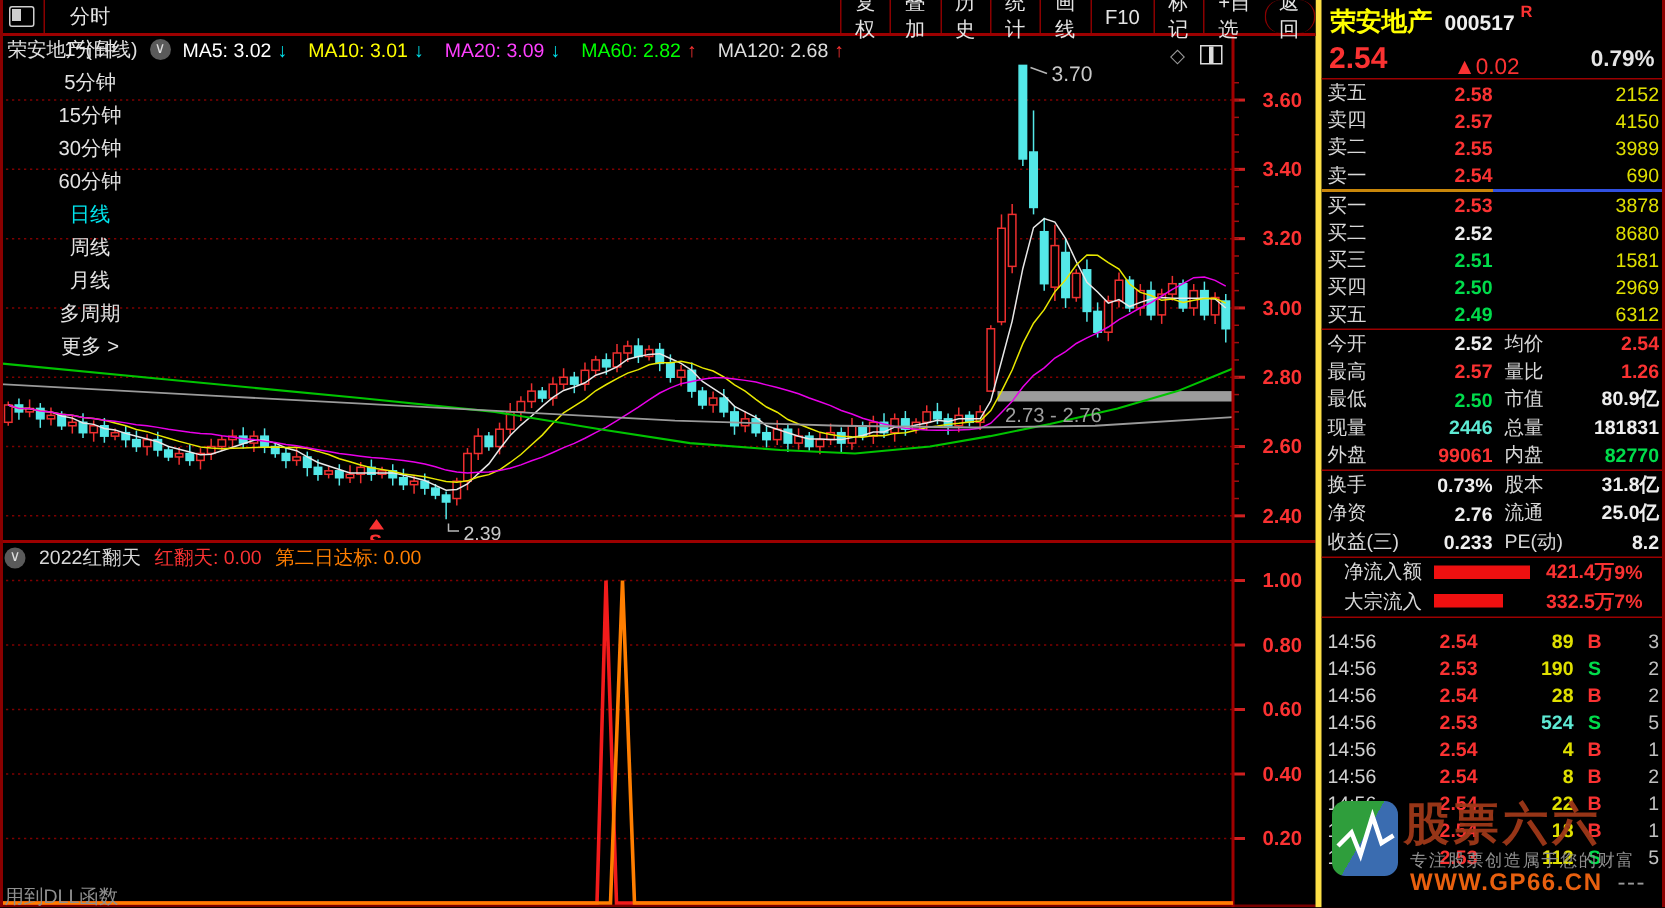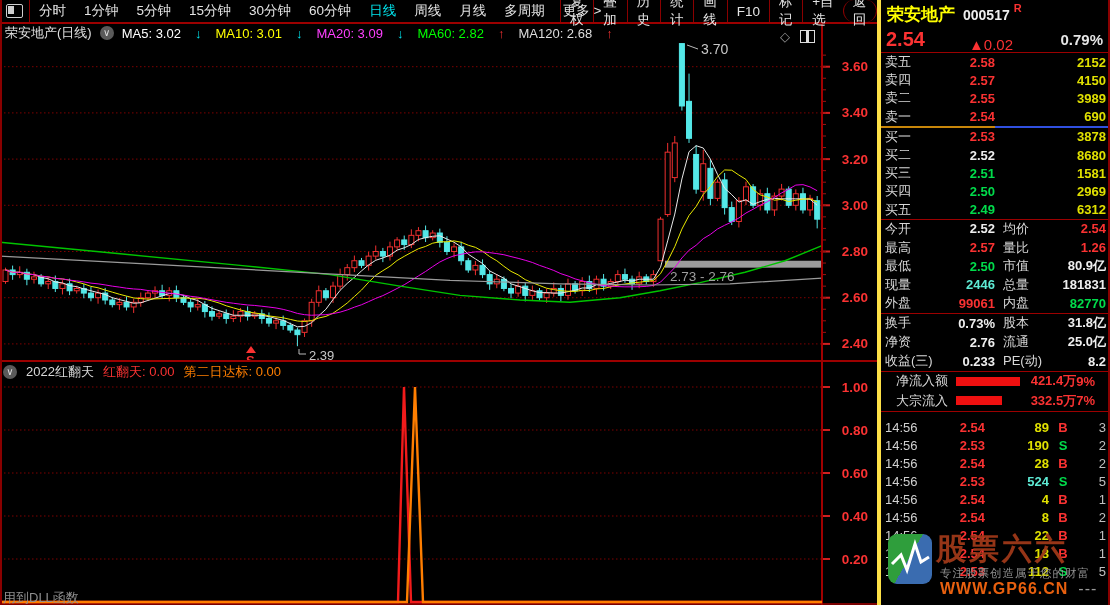--- a/index.html
+++ b/index.html
@@ -10,35 +10,35 @@
   .edge-r{left:1108px;top:0;width:2px;height:605px;}
   .edge-b{left:0;top:603px;width:1110px;height:2px;background:#7a0000;z-index:1;}
 
   
   .topbar{position:absolute;left:0;top:0;width:877px;height:22px;background:#000;
           border-bottom:2px solid #9c0000;display:flex;align-items:center;z-index:5;}
   .win-icon{display:inline-block;width:15px;height:12px;border:1px solid #cfcfcf;border-radius:2px;
             margin:0 6px 0 6px;position:relative;background:#000;}
   .win-icon .win-half{position:absolute;left:1px;top:1px;width:6px;height:8px;background:#cfcfcf;}
   .tb-sep{width:1px;height:22px;background:#8a0000;}
-  .periods{display:flex;align-items:center;height:22px;}
+  .periods{display:flex;align-items:center;height:22px;flex-direction:column;}
   .mitem{padding:0 9px;color:#e4e4e4;font-size:13.5px;line-height:22px;cursor:default;}
   .mitem.active{color:#00e5ee;}
   .tools{position:absolute;left:560px;top:0;height:22px;display:flex;}
   .titem{padding:0 9px;border-left:1px solid #8a0000;display:flex;align-items:center;
          color:#e4e4e4;font-size:13.5px;}
   .titem:last-child{border-right:1px solid #8a0000;border-radius:11px;}
 
   
   .chart-header{position:absolute;left:5px;top:25px;height:16px;display:flex;align-items:center;
                 gap:8px;z-index:4;font-size:13px;white-space:nowrap;}
   .ctitle{color:#e0e0e0;}
   .chev{display:inline-flex;width:14px;height:14px;border-radius:50%;background:#5a5a5a;color:#ddd;
         font-size:10px;align-items:center;justify-content:center;line-height:14px;}
-  .ma{display:inline-flex;gap:14px;font-weight:normal;}
+  .ma{display:inline-flex;gap:4px;font-weight:normal;}
 
   #mainsvg{position:absolute;left:0;top:22px;z-index:1;}
   #subsvg{position:absolute;left:0;top:360px;border-top:2px solid #9c0000;z-index:1;}
 
   .chart-icons{position:absolute;top:29px;left:780px;display:flex;gap:10px;z-index:4;align-items:center;}
   .dia{color:#9a9a9a;font-size:13px;}
   .splitico{width:13px;height:11px;border:1px solid #ddd;position:relative;background:#000;display:inline-block;}
   .splitico::after{content:"";position:absolute;left:5px;top:0;width:3px;height:100%;background:#ddd;}
 
   .sub-header{position:absolute;left:3px;top:364px;height:16px;display:flex;align-items:center;
@@ -57,21 +57,21 @@
   .qcode{color:#eee;font-size:14px;font-weight:bold;margin-left:8px;}
   .qflag{color:#fa3232;font-size:11px;font-weight:bold;align-self:flex-start;margin-left:4px;}
   .qprice-row{height:25px;display:flex;align-items:center;padding:0 5px;}
   .big{font-size:20px;font-weight:bold;color:#fa3232;}
   .chg{font-size:15px;font-weight:normal;color:#fa3232;margin-left:44px;margin-top:10px;}
   .pct{font-size:15px;font-weight:bold;color:#e5e5e5;margin-left:auto;margin-right:2px;}
 
   .qrow{height:18.2px;display:flex;align-items:center;padding:0 4px;}
   .qlab{width:44px;color:#d8d8d8;}
   .qprice{width:66px;text-align:right;font-weight:bold;}
-  .qvol{flex:1;text-align:right;font-weight:bold;padding-left:28px;}
+  .qvol{flex:1;text-align:right;font-weight:normal;padding-left:28px;}
   .obdiv{height:2px;background:linear-gradient(to right,#c8860a 0 50%,#3050e0 50% 100%);}
   .rdiv{height:1px;background:#9c0000;}
 
   .srow{height:18.6px;display:flex;align-items:center;padding:0 4px;}
   .sl{color:#d8d8d8;white-space:nowrap;}
   .sl.f{width:62px;}
   .sl.s{width:46px;margin-left:8px;}
   .sv1{width:48px;text-align:right;font-weight:bold;}
   .sv2{flex:1;text-align:right;font-weight:bold;}
   .srow-b{height:19px;}

